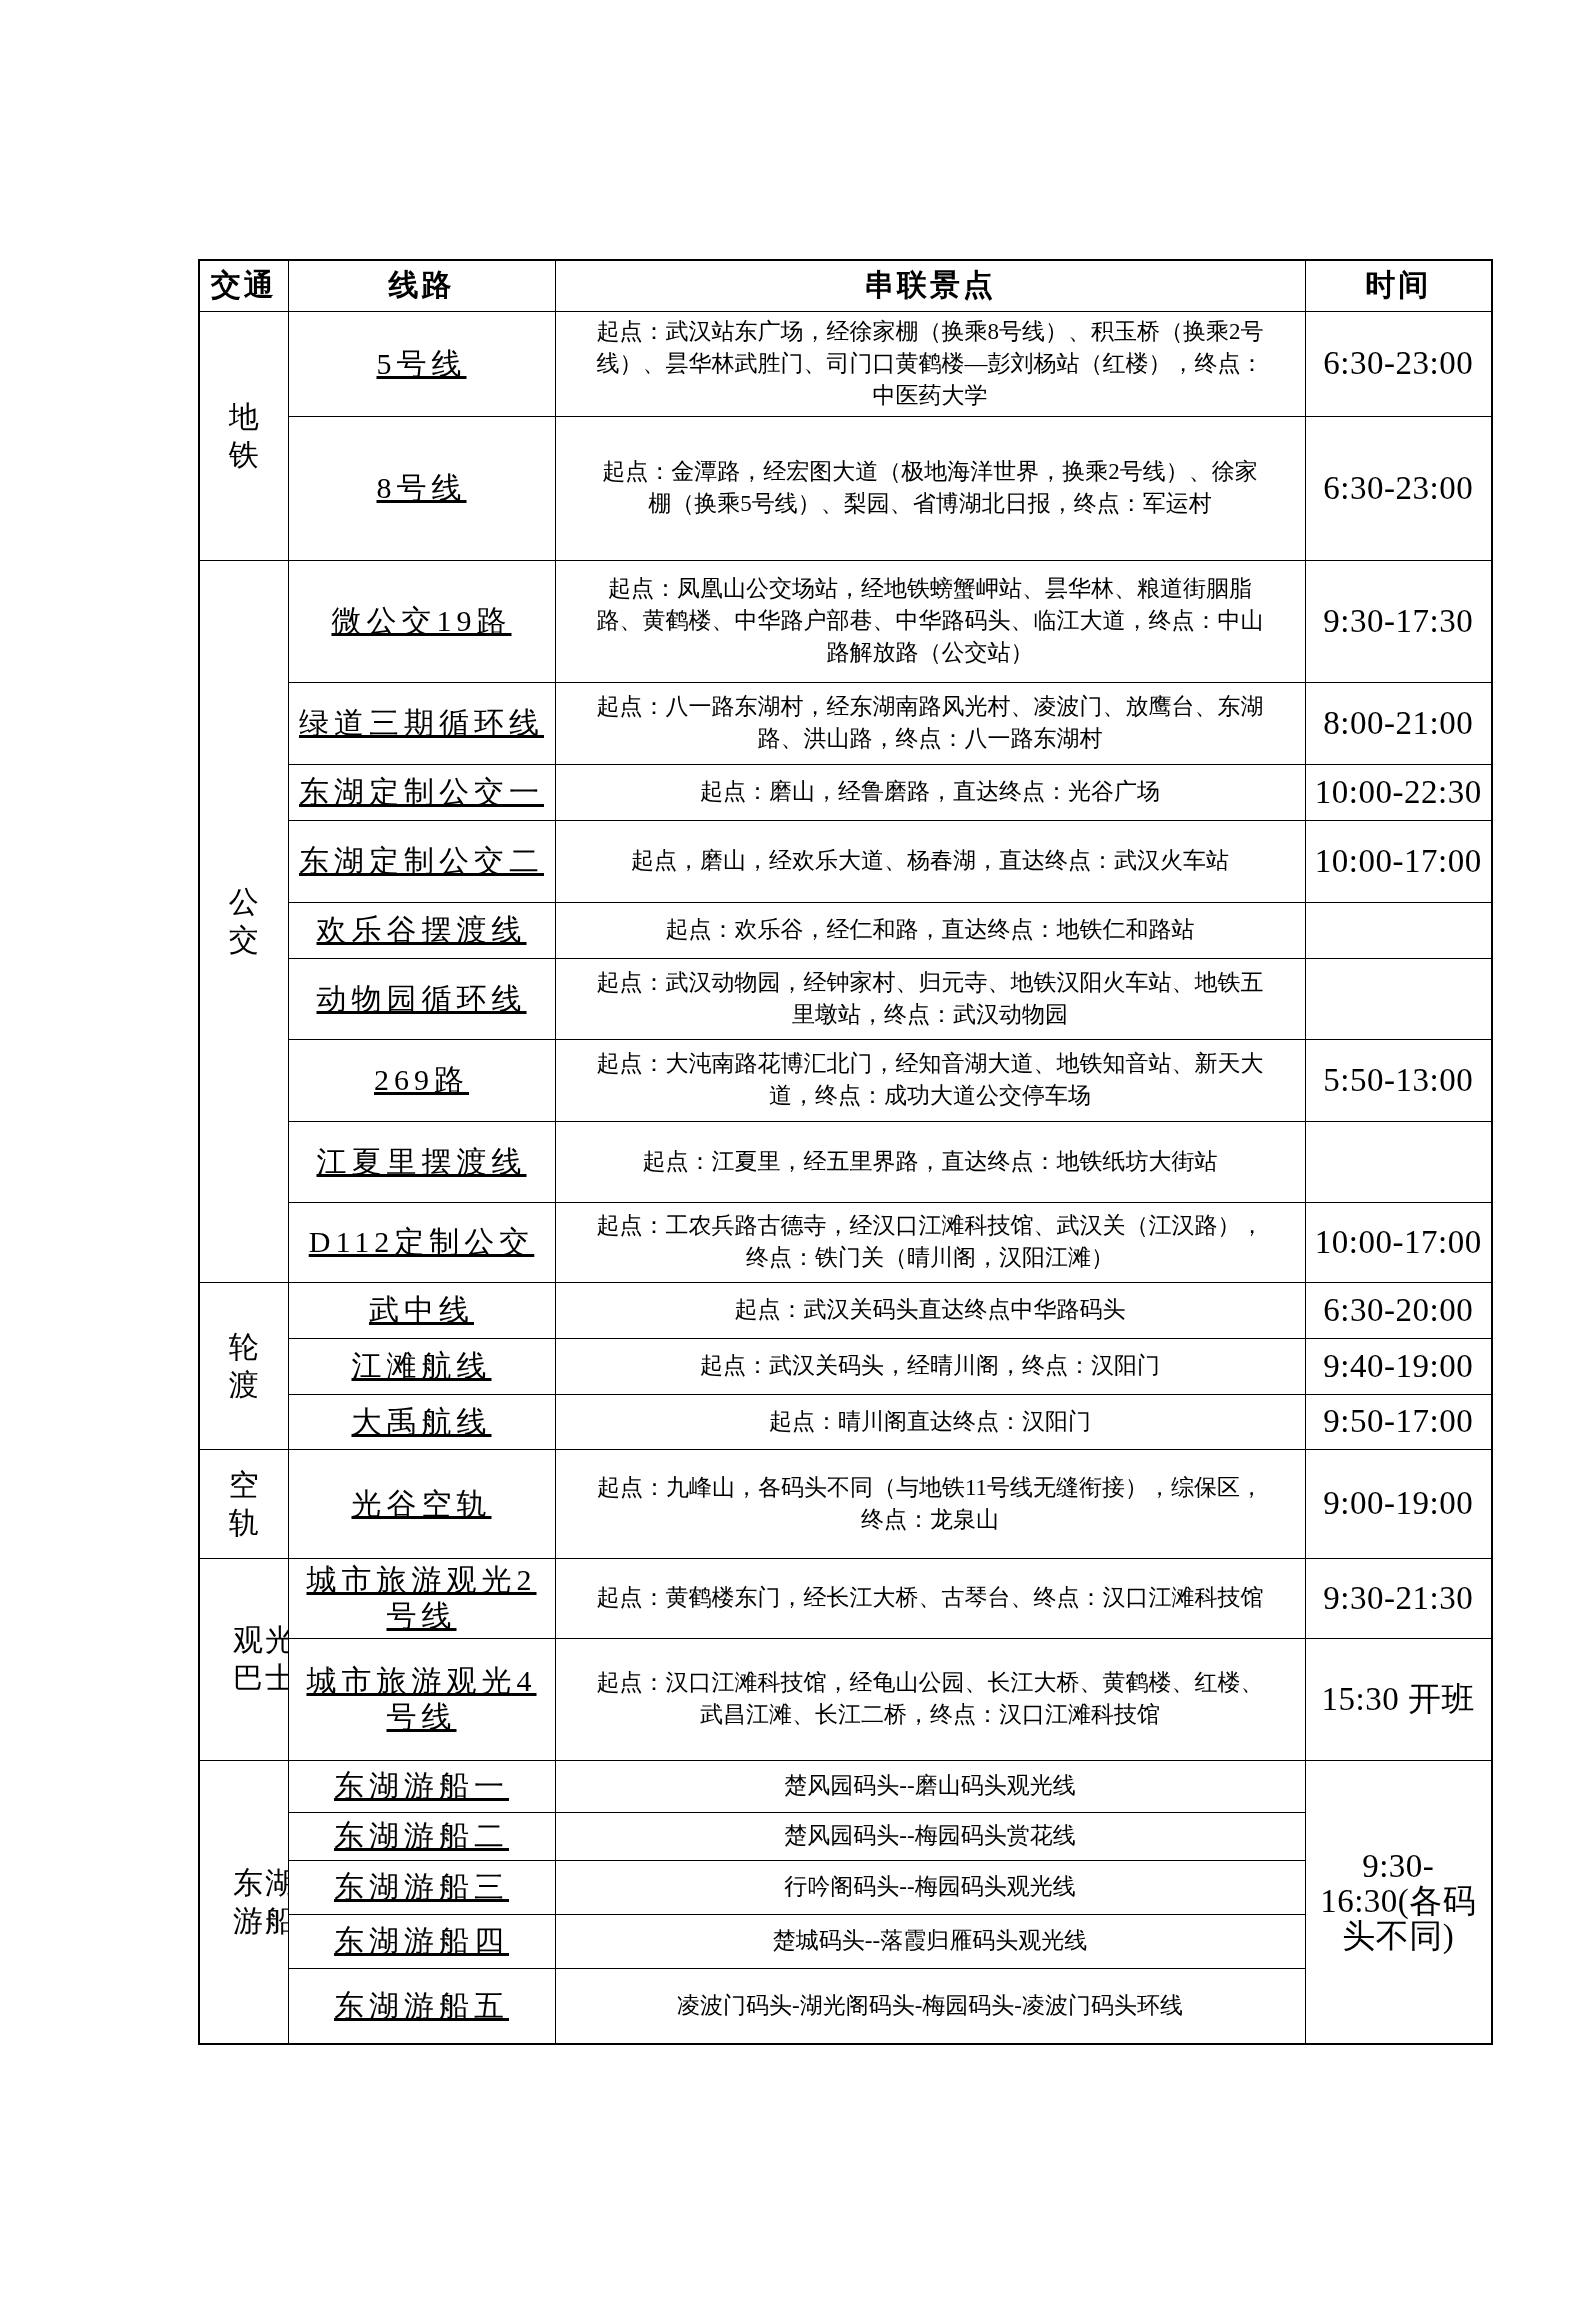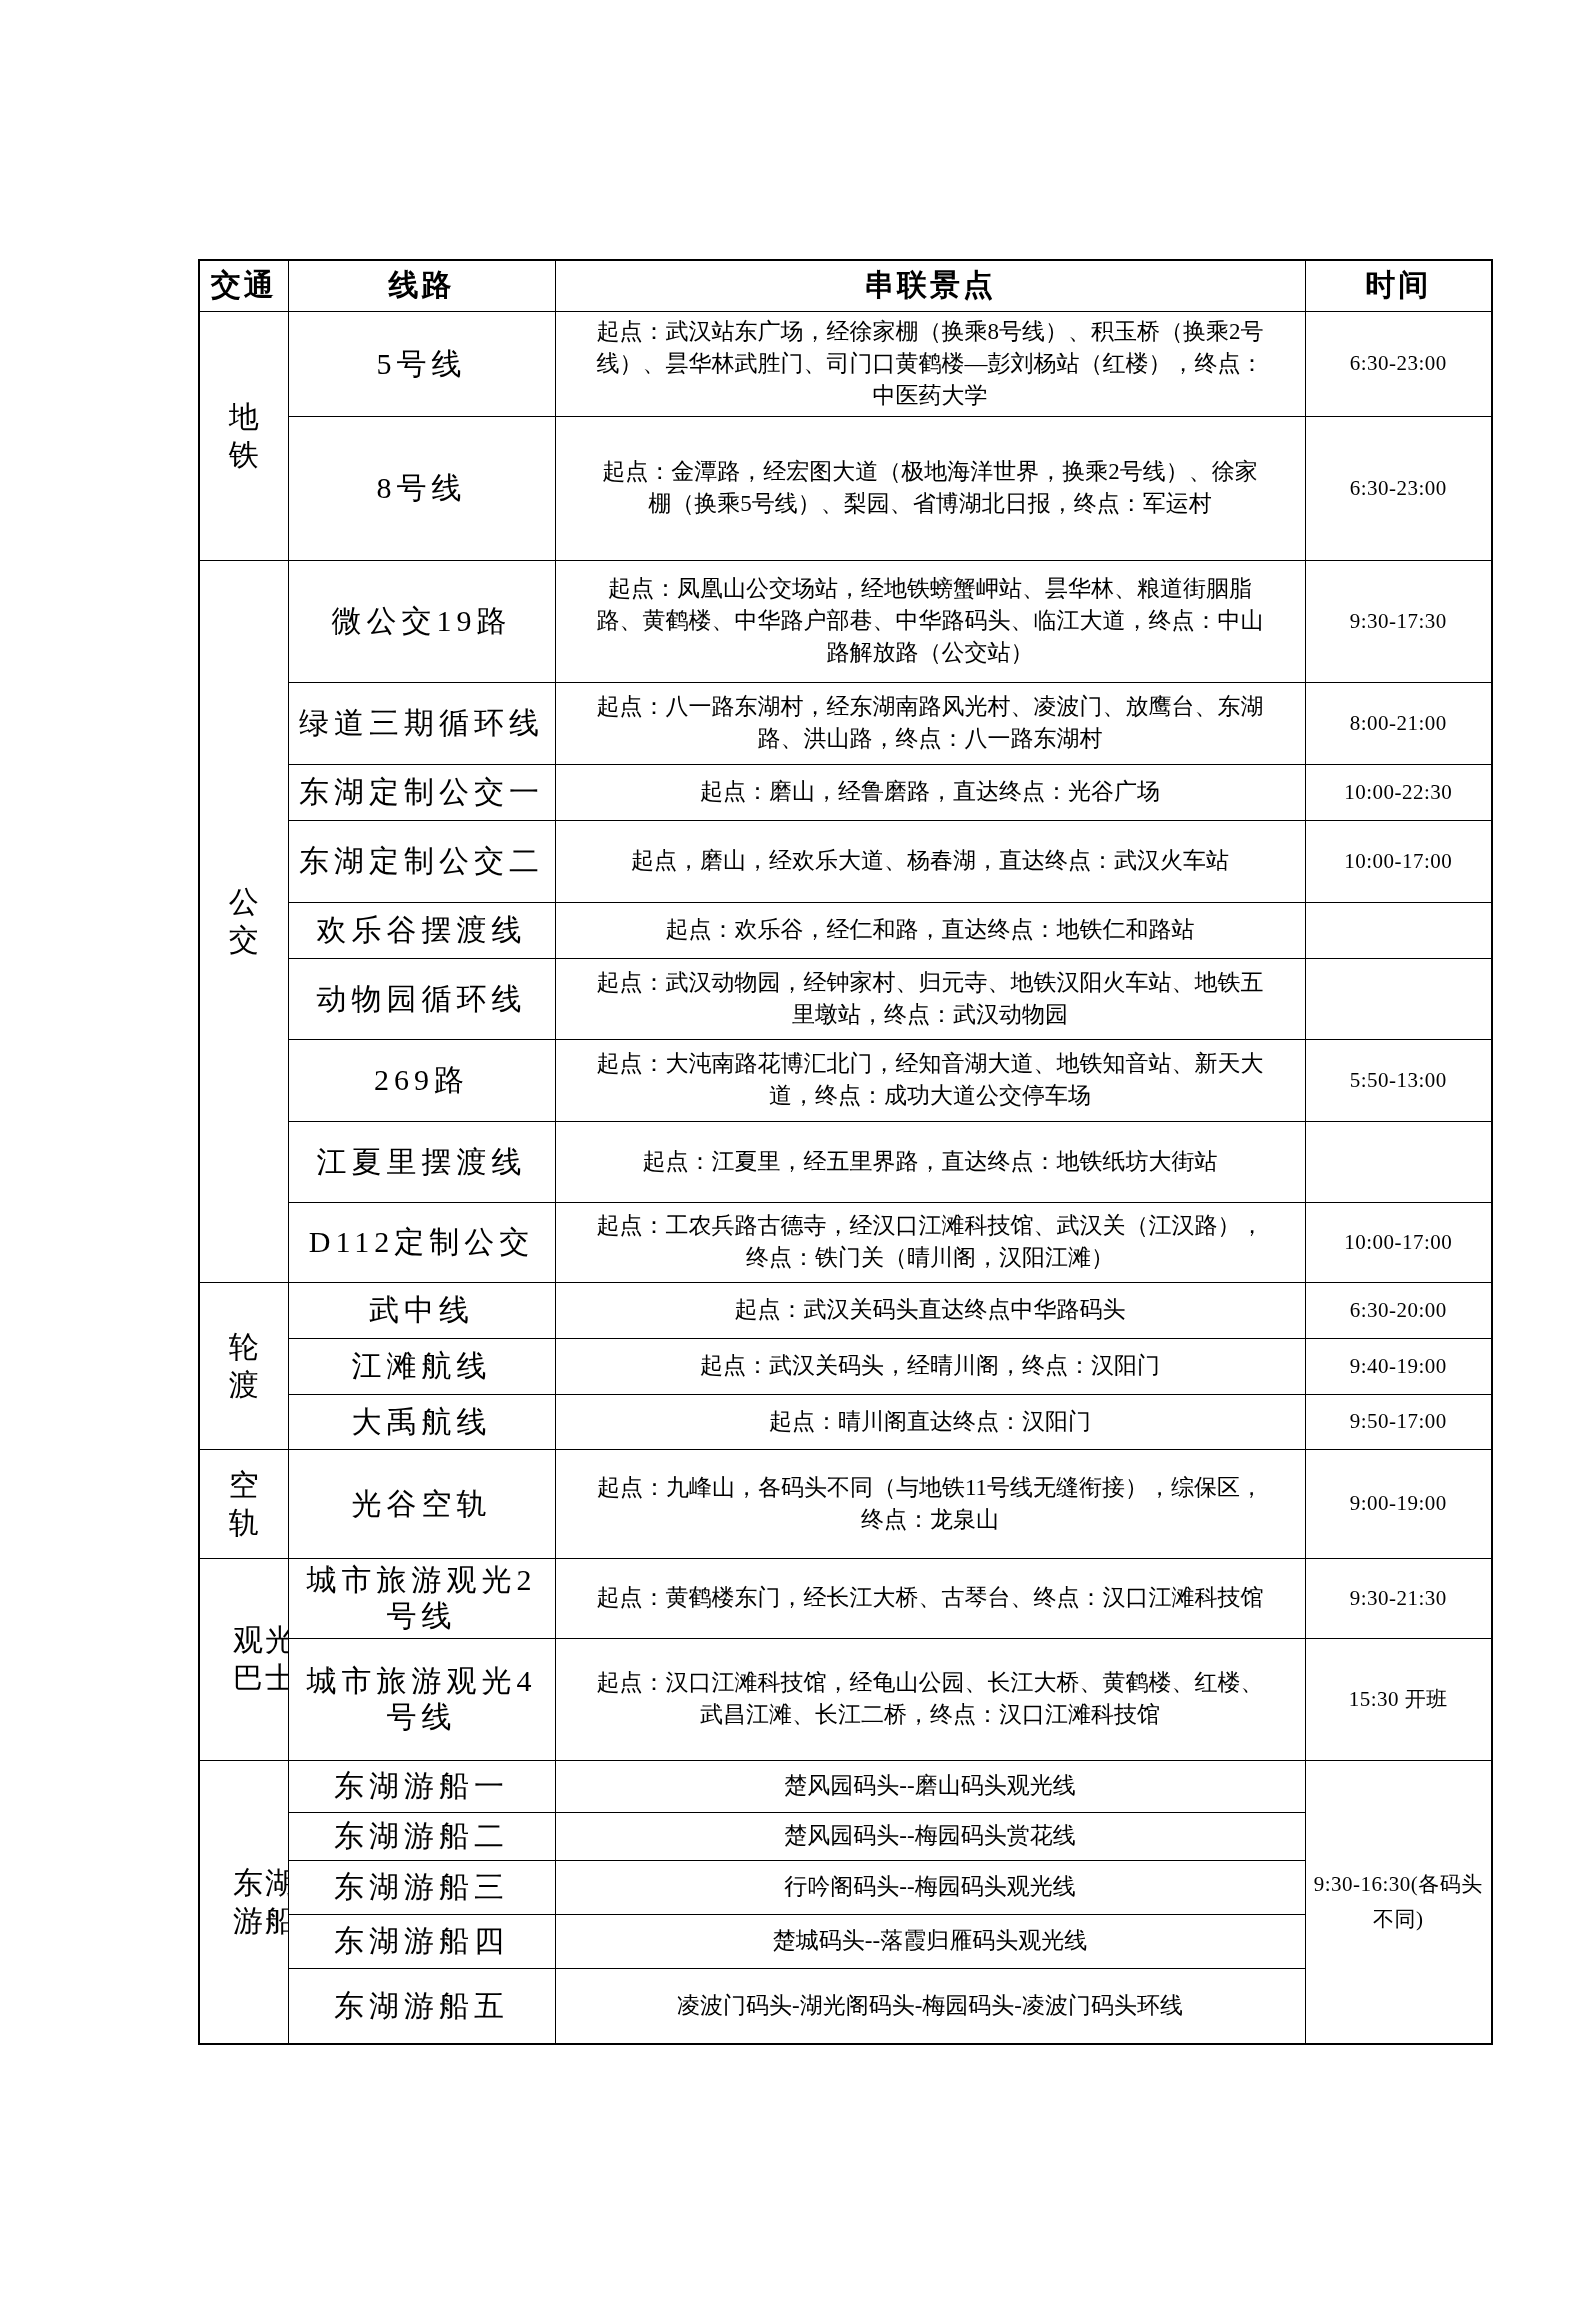--- a/index.html
+++ b/index.html
@@ -18,23 +18,23 @@
     vertical-align:middle;text-align:center;
     overflow:hidden;
   }
   th{
     font-weight:bold;font-size:30px;letter-spacing:3px;padding:0;
   }
   td.transport{font-size:30px;padding:16px;}
   .stack{margin:0 auto;word-break:break-all;line-height:38px;}
   .stack.s1{width:32px;}
   .stack.s2{width:66px;letter-spacing:2px;margin-left:16px;}
-  td.route{font-size:30px;letter-spacing:5px;line-height:36px;padding:0 6px;}
+  td.route{font-size:30px;letter-spacing:5px;line-height:36px;padding:0 6px;text-decoration:underline;}
   td.stops{font-size:23px;line-height:32px;padding:4px 41px;}
-  td.time{font-size:21px;letter-spacing:0.5px;line-height:35px;padding:0 5px;}
+  td.time{font-size:33px;letter-spacing:0.5px;line-height:35px;padding:0 5px;}
 </style>
 </head>
 <body>
 
 <div class="page">
   <table class="schedule">
     <colgroup>
       <col style="width:89px">
       <col style="width:267px">
       <col style="width:750px">

